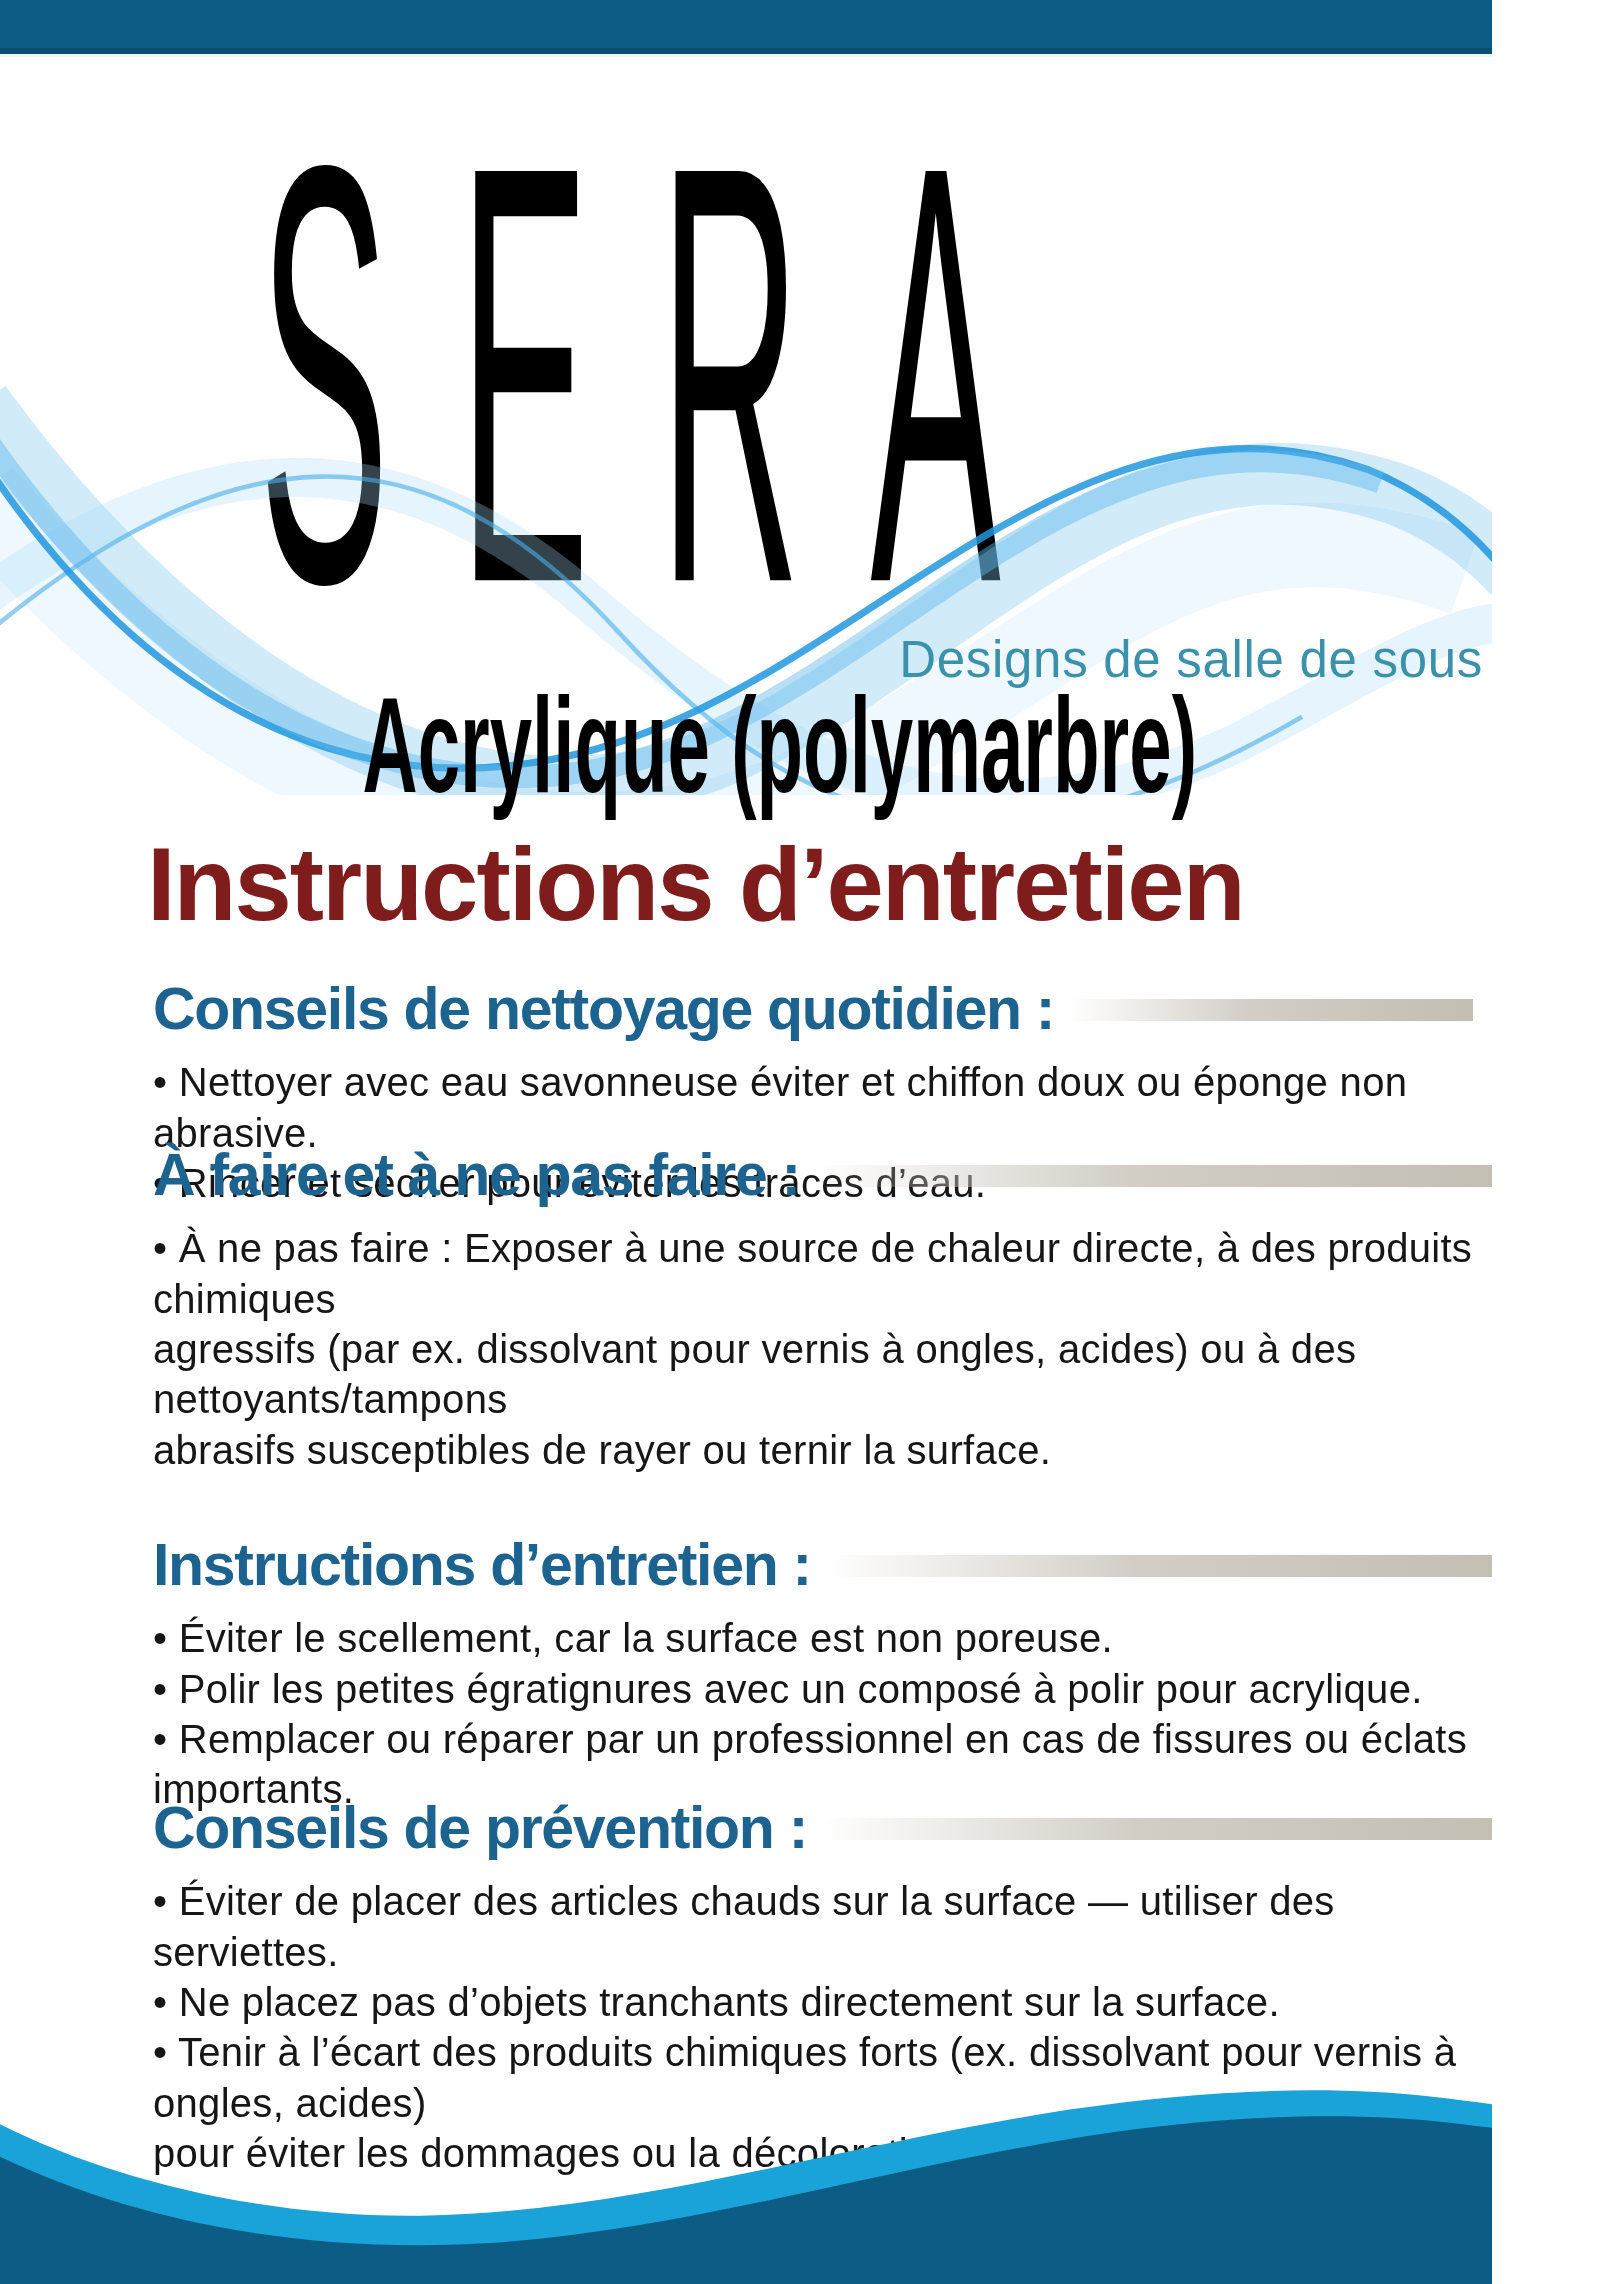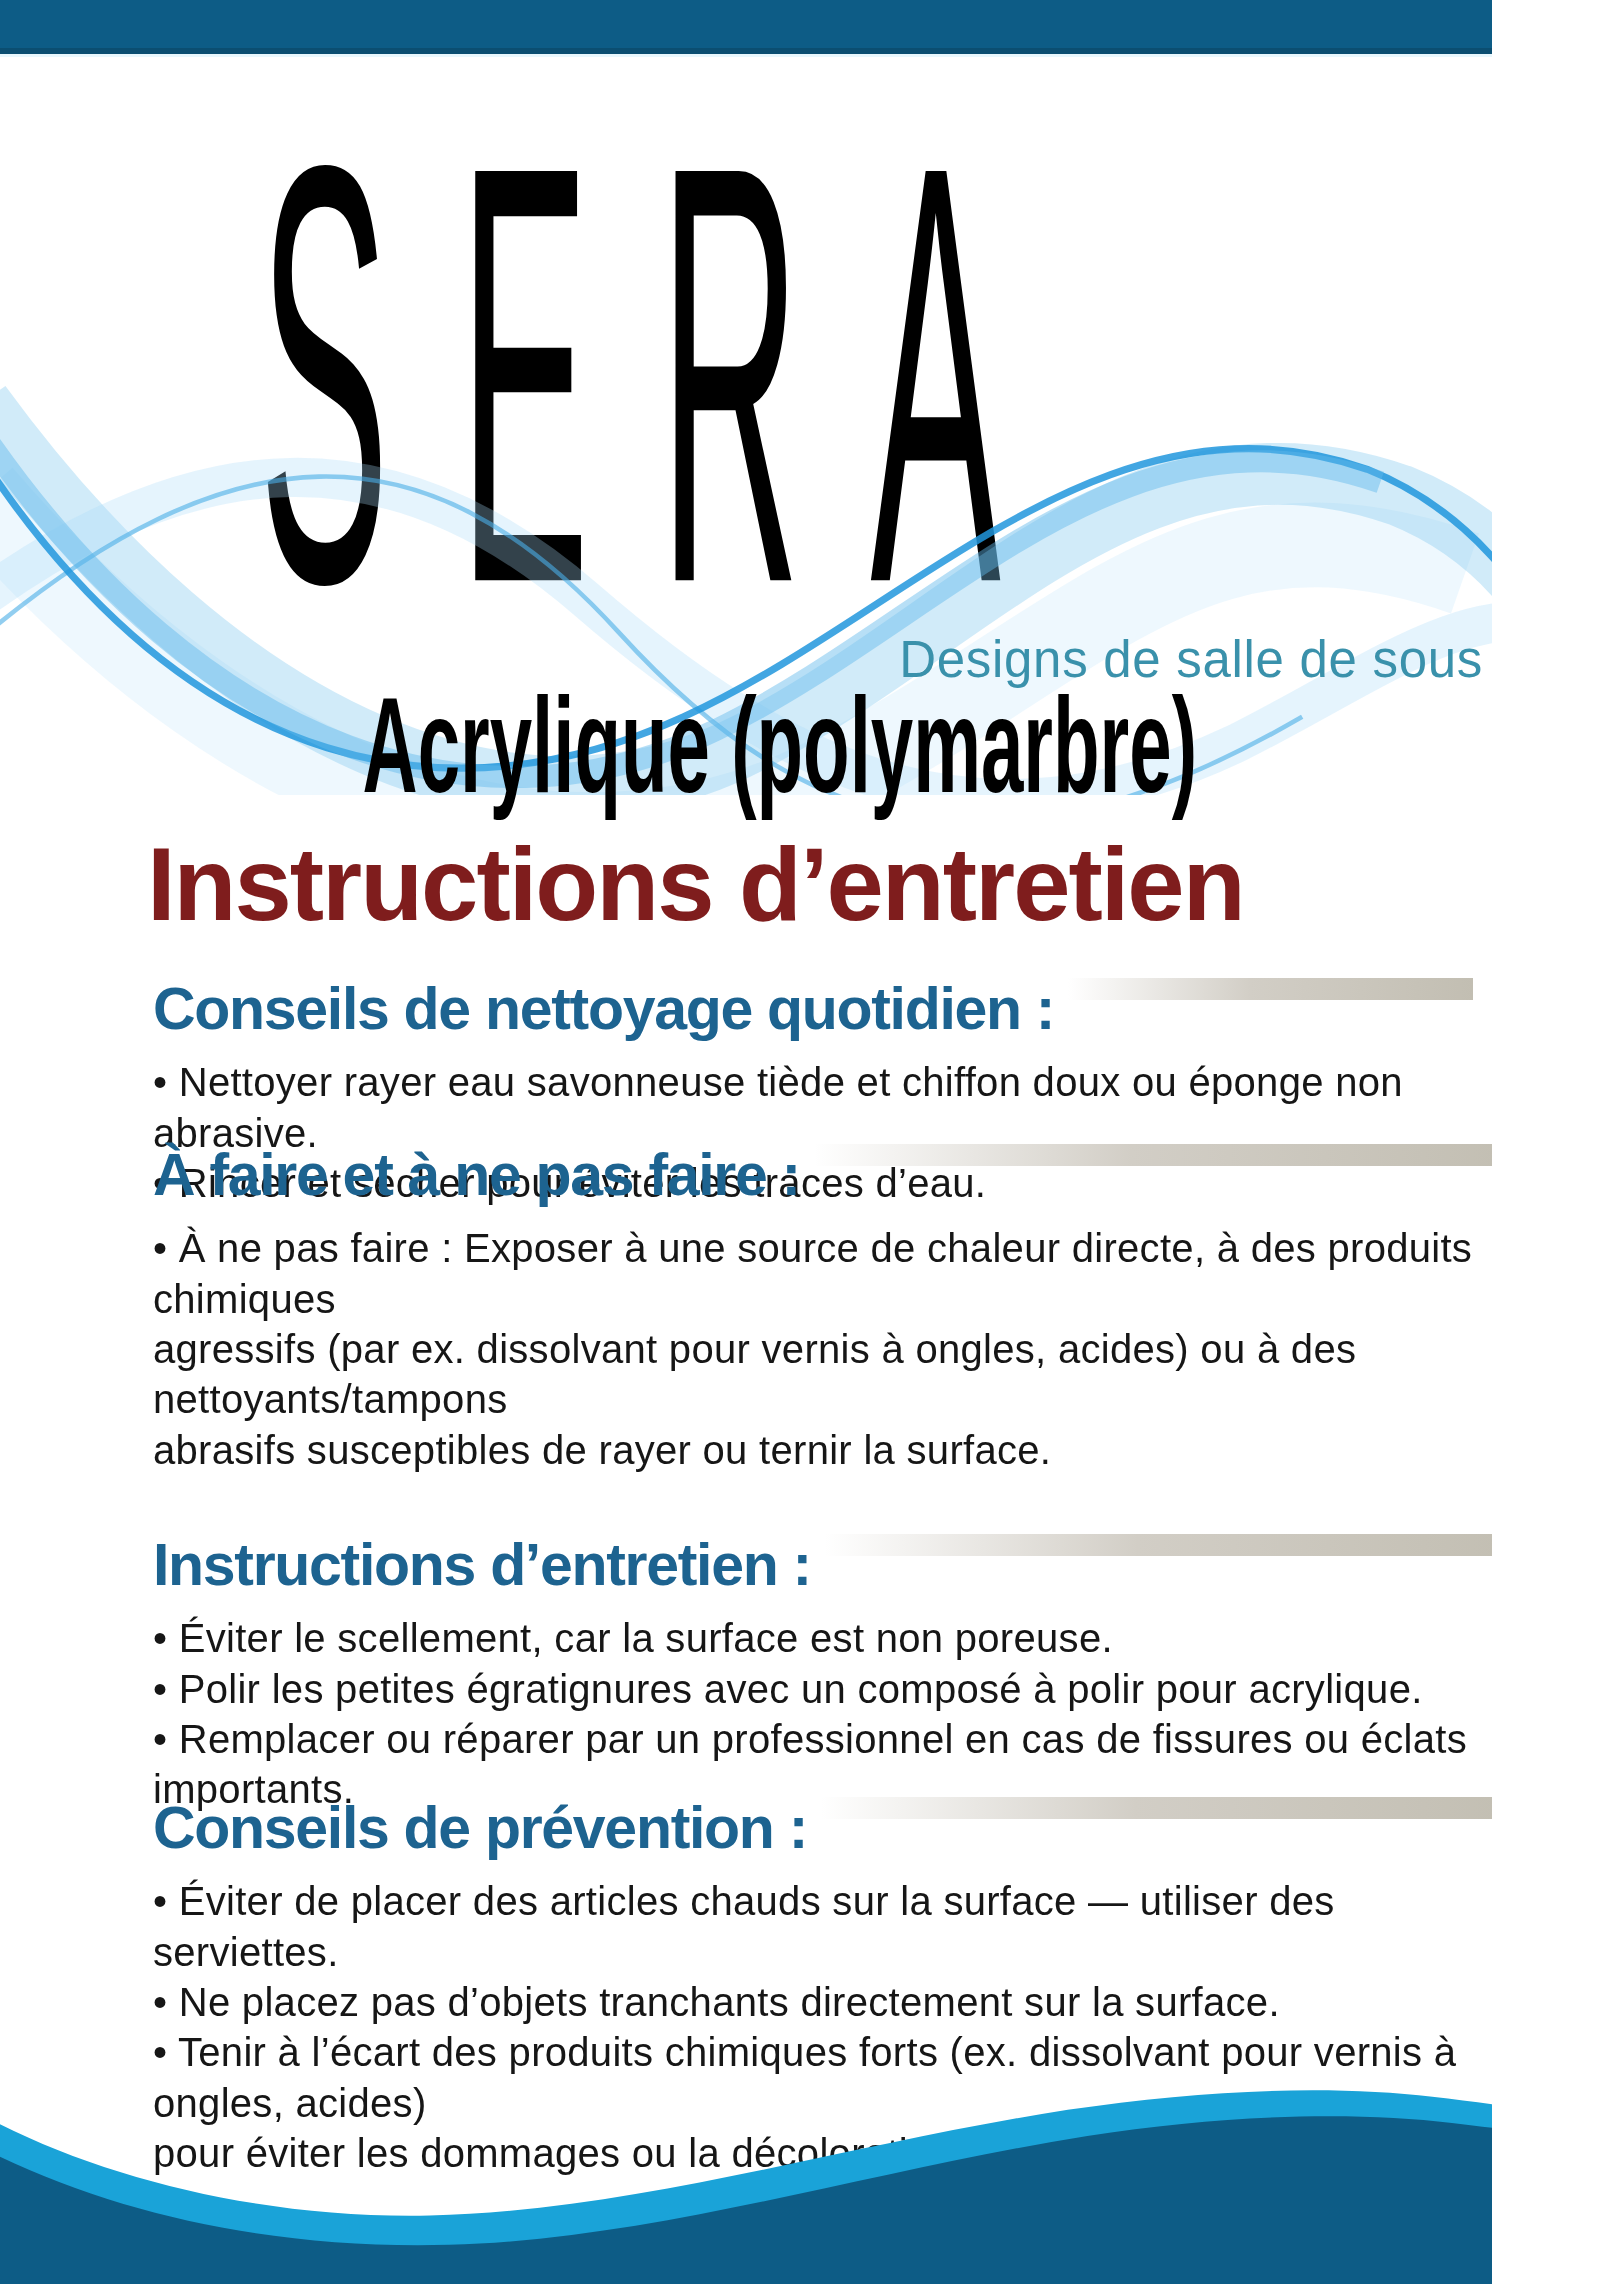--- a/index.html
+++ b/index.html
@@ -28,21 +28,21 @@
             transform-origin:center top;font-size:103px;font-weight:700;color:#000;
             white-space:nowrap;letter-spacing:0px;}
 
   
   .main-title{position:absolute;left:147px;top:826px;font-size:103px;font-weight:800;
               color:#7f1d1d;letter-spacing:-2px;white-space:nowrap;}
 
   
   .section{position:absolute;left:153px;width:1367px;}
   .sec-0{top:975px;} .sec-1{top:1141px;} .sec-2{top:1531px;} .sec-3{top:1794px;}
-  .section-head{display:flex;align-items:flex-start;gap:14px;}
+  .section-head{display:flex;align-items:center;gap:14px;}
   .section-title{font-size:59px;font-weight:800;color:#1d6390;letter-spacing:-1.3px;white-space:nowrap;}
   .section-rule{flex:1;height:22px;margin-top:2.6px;
        background:linear-gradient(90deg, rgba(205,201,192,0) 0%, #d2cec6 45%, #c2beb2 100%);}
   .sec-0 .section-rule{margin-right:47px;}
   .section-body{margin-top:14.3px;}
   .bullet{font-size:40px;line-height:1.26;color:#161616;white-space:pre-line;
           letter-spacing:0.3px;}
 
   
   .footer-wave{position:absolute;left:0;bottom:0;width:1616px;height:225px;}
@@ -72,21 +72,21 @@
   <div class="material">Acrylique (polymarbre)</div>
 
   <div class="main-title">Instructions d’entretien</div>
 
   <div class="section sec-0">
     <div class="section-head">
       <span class="section-title">Conseils de nettoyage quotidien :</span>
       <span class="section-rule"></span>
     </div>
     <div class="section-body">
-      <div class="bullet">• Nettoyer rayer eau savonneuse tiède et chiffon doux ou éponge non abrasive.</div>
+      <div class="bullet">• Nettoyer avec eau savonneuse éviter et chiffon doux ou éponge non abrasive.</div>
       <div class="bullet">• Rincer et sécher pour éviter les traces d’eau.</div>
     </div>
   </div>
 
   <div class="section sec-1">
     <div class="section-head">
       <span class="section-title">À faire et à ne pas faire :</span>
       <span class="section-rule"></span>
     </div>
     <div class="section-body">

